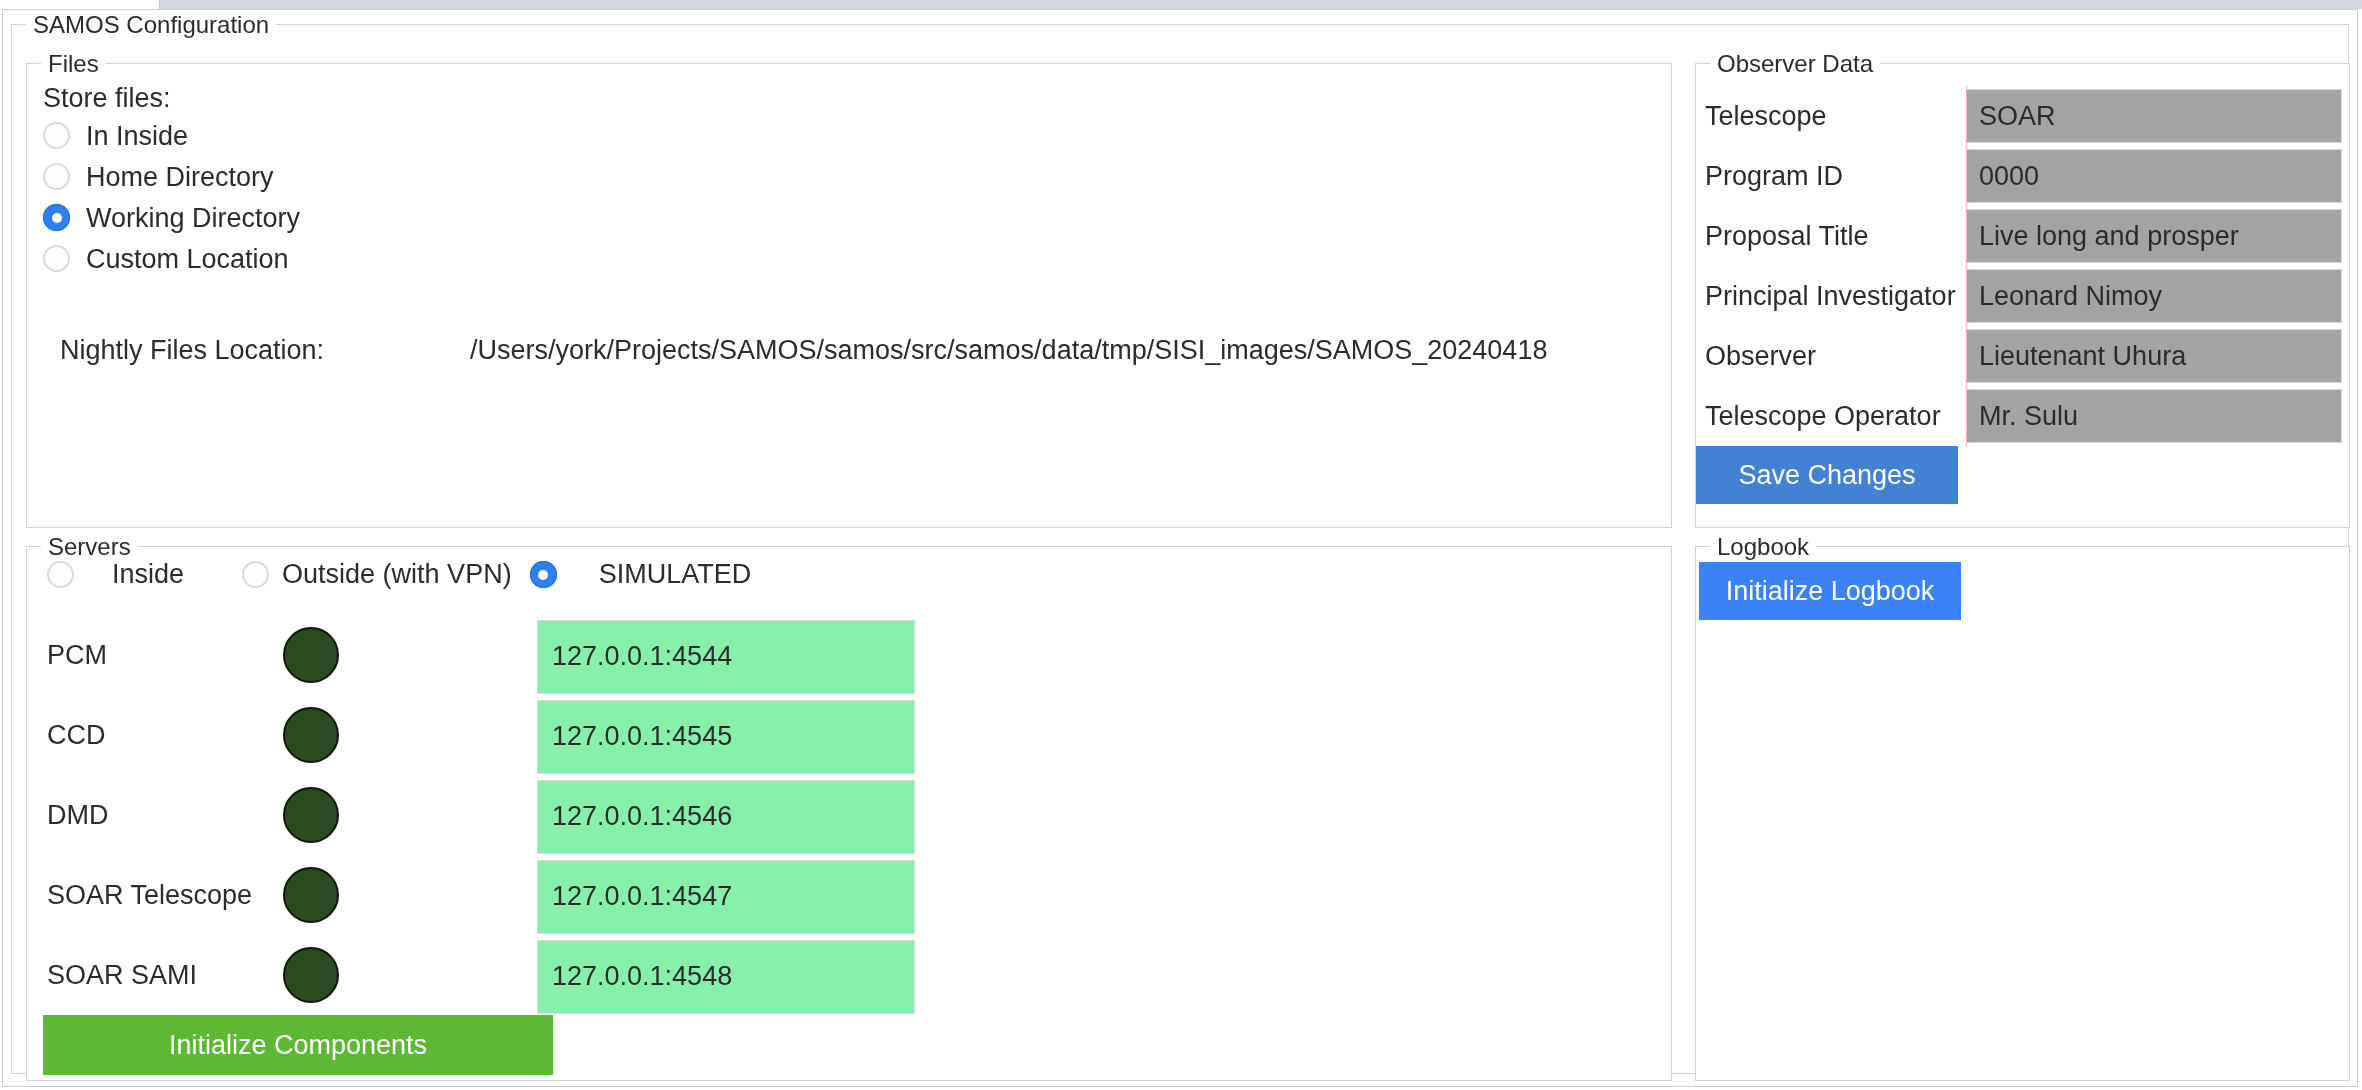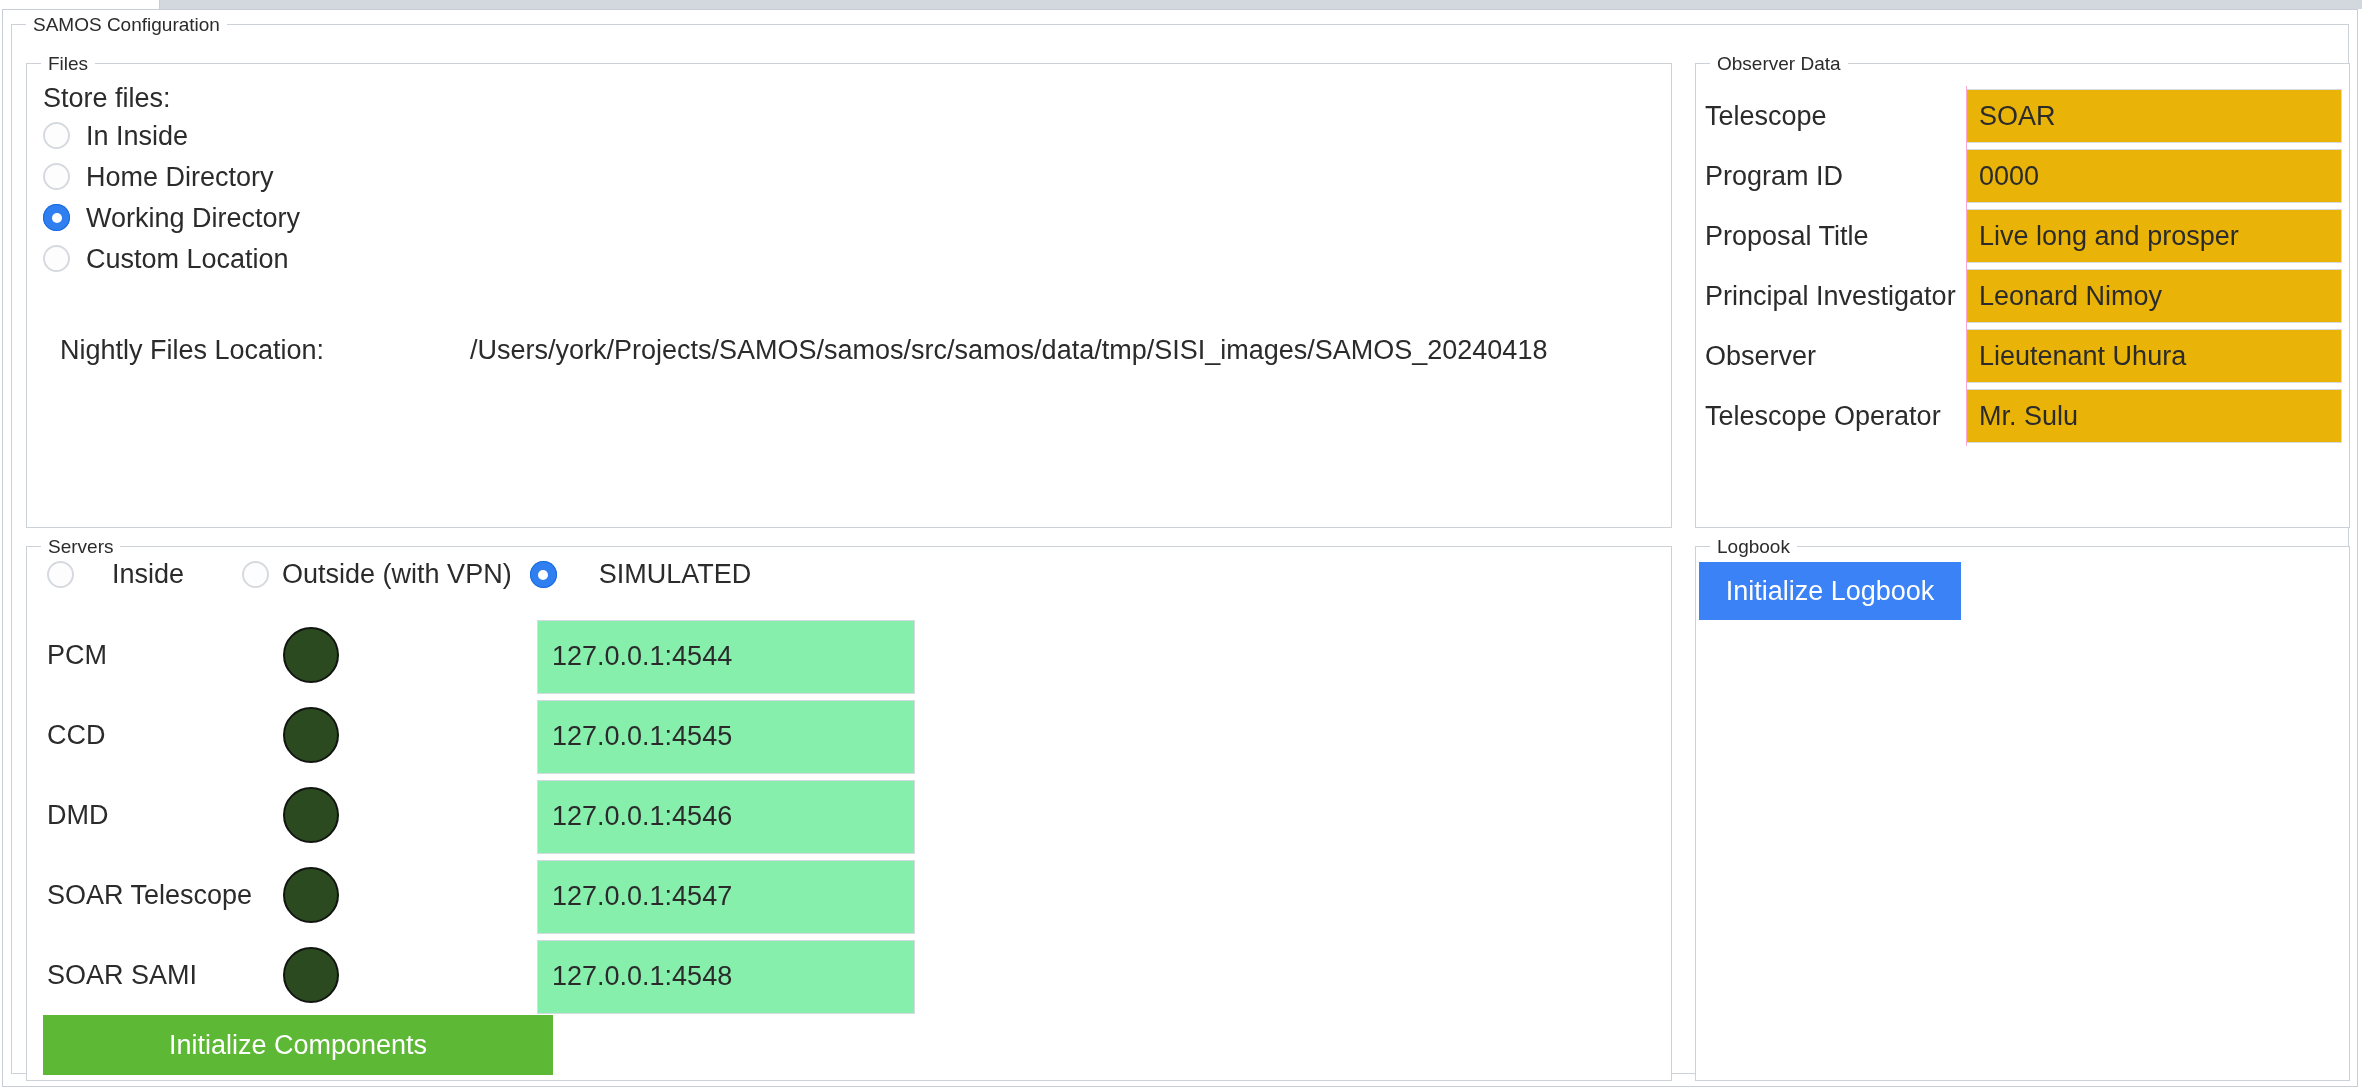--- a/index.html
+++ b/index.html
@@ -40,21 +40,21 @@
     position: absolute;
     border: 1px solid #cdd2d9;
     background: #ffffff;
   }
   .groupbox > .gb-title {
     position: absolute;
     top: -15px;
     left: 14px;
     background: #ffffff;
     padding: 0 7px;
-    font-size: 19px;
+    font-size: 24px;
     color: #2b2b2b;
     line-height: 30px;
     white-space: nowrap;
   }
 
   
   #samos-config {
     left: 8px; top: 14px;
     width: 2338px; height: 1050px;
   }
@@ -148,21 +148,21 @@
     font-size: 27px;
     color: #2b2b2b;
     display: flex;
     align-items: center;
     padding-left: 9px;
     border-right: 1px solid #f9a8d4;
     white-space: nowrap;
   }
   .obs-input {
     flex: 1;
-    background: #eab308;
+    background: #a3a3a3;
     border: 1px solid #d7dbe1;
     border-left: none;
     margin: 3px 9px 3px 0;
     display: flex;
     align-items: center;
     padding-left: 12px;
     font-size: 27px;
     color: #2b2b2b;
     white-space: nowrap;
     overflow: hidden;
@@ -353,20 +353,23 @@
           <div class="obs-label">Principal Investigator</div>
           <div class="obs-input">Leonard Nimoy</div>
         </div>
         <div class="obs-row">
           <div class="obs-label">Observer</div>
           <div class="obs-input">Lieutenant Uhura</div>
         </div>
         <div class="obs-row">
           <div class="obs-label">Telescope Operator</div>
           <div class="obs-input">Mr. Sulu</div>
+        </div>
+        <div id="save-changes-row">
+          <button id="save-changes-btn">Save Changes</button>
         </div>
       </div>
     </div>
 
     <div class="groupbox" id="servers-box">
       <div class="gb-title">Servers</div>
 
       <div id="servers-radio-row">
         <span class="srv-radio-group">
           <span class="radio"></span>

